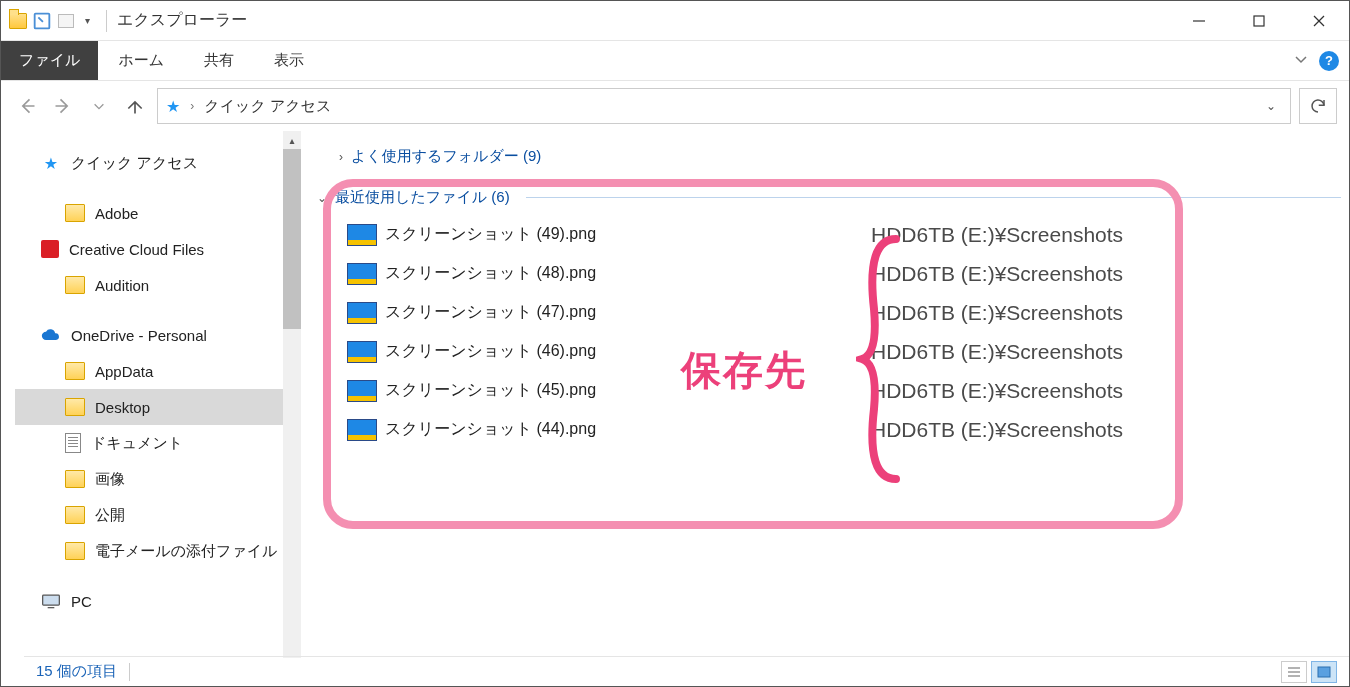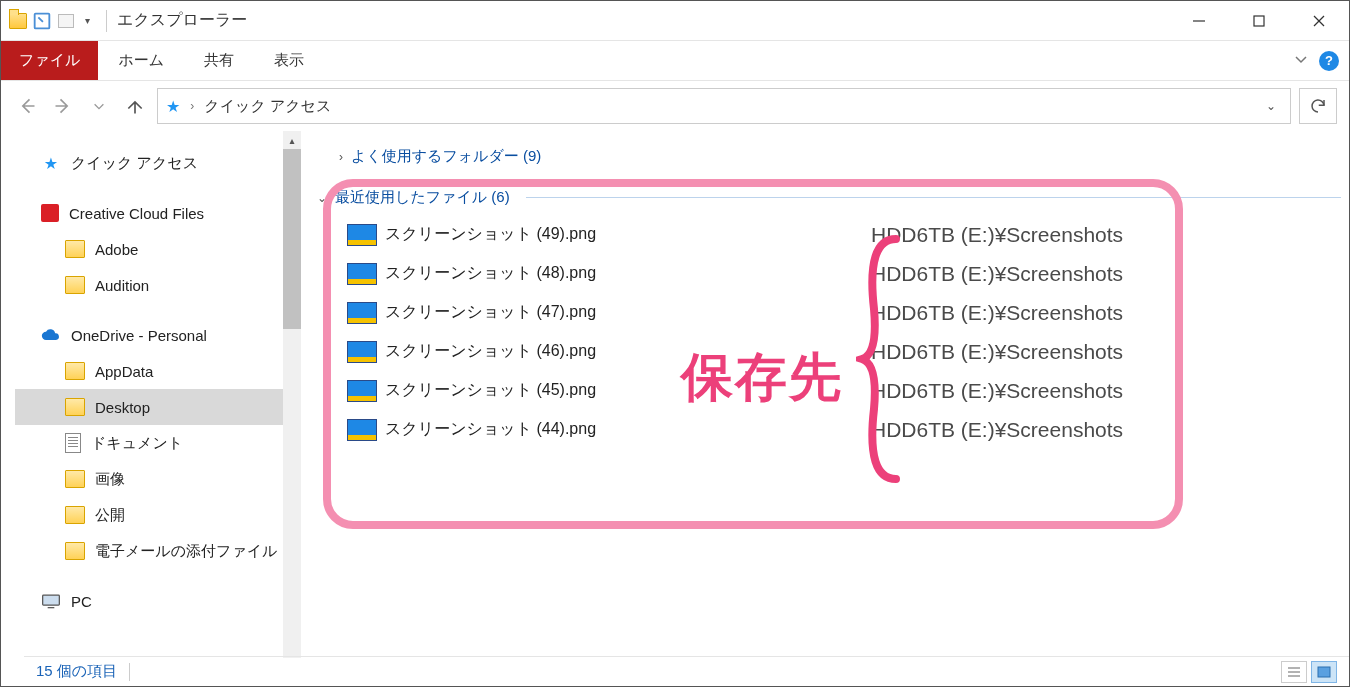--- a/index.html
+++ b/index.html
@@ -12,21 +12,21 @@
 .titlebar .folder-glyph { width: 18px; height: 16px; background: linear-gradient(#ffe08a,#ffc83d); border: 1px solid #d9a400; border-radius: 1px; position: relative; }
 .titlebar .folder-glyph::before { content: ""; position: absolute; left: -1px; top: -5px; width: 8px; height: 5px; background: #ffe08a; border: 1px solid #d9a400; border-bottom: none; }
 .titlebar .caret { font-size: 10px; color: #555; padding: 0 6px; }
 .titlebar .sep { width: 1px; height: 22px; background: #ccc; margin: 0 10px; }
 .titlebar .title { font-size: 16px; color: #333; }
 .titlebar .win-controls { margin-left: auto; display: flex; }
 .titlebar .win-btn { width: 60px; height: 40px; display: flex; align-items: center; justify-content: center; font-size: 14px; color: #333; }
 
 
 .ribbon { height: 40px; display: flex; align-items: stretch; border-bottom: 1px solid #e5e5e5; }
-.ribbon .file-tab { background: #b91c1c; color: #fff; padding: 0 18px; display: flex; align-items: center; font-size: 15px; }
+.ribbon .file-tab { background: #404040; color: #fff; padding: 0 18px; display: flex; align-items: center; font-size: 15px; }
 .ribbon .tab { padding: 0 20px; display: flex; align-items: center; color: #333; font-size: 15px; }
 .ribbon .collapse { margin-left: auto; display: flex; align-items: center; padding-right: 10px; gap: 10px; }
 .ribbon .chevron { color: #777; font-size: 14px; }
 .ribbon .help { width: 20px; height: 20px; border-radius: 50%; background: #1e88e5; color: #fff; font-size: 13px; font-weight: bold; display: flex; align-items: center; justify-content: center; }
 
 
 .navrow { height: 50px; display: flex; align-items: center; padding: 0 12px; gap: 8px; }
 .nav-arrow { width: 28px; height: 28px; color: #9a9a9a; font-size: 20px; display: flex; align-items: center; justify-content: center; }
 .nav-arrow svg { width: 20px; height: 20px; }
 .nav-arrow.small svg { width: 14px; height: 14px; }
@@ -69,21 +69,21 @@
 .group-line { flex: 1; height: 1px; background: #bcd3ec; margin-left: 8px; }
 
 .file-list { padding: 4px 0 4px 30px; }
 .file-row { display: flex; align-items: center; height: 39px; gap: 8px; }
 .file-thumb { width: 30px; height: 22px; background: linear-gradient(#1e88e5 75%, #f5c200 75%); border: 1px solid #2a4a88; }
 .file-name { font-size: 16px; color: #222; width: 420px; }
 .file-path { font-size: 21px; color: #4a4a4a; position: absolute; left: 570px; }
 
 
 .anno-box { position: absolute; border: 8px solid #f48fb1; border-radius: 30px; top: 178px; left: 322px; width: 860px; height: 350px; pointer-events: none; }
-.anno-label { position: absolute; top: 342px; left: 680px; font-size: 52px; font-weight: 700; color: #ec407a; letter-spacing: 2px; pointer-events: none; }
+.anno-label { position: absolute; top: 342px; left: 680px; font-size: 40px; font-weight: 700; color: #ec407a; letter-spacing: 2px; pointer-events: none; }
 .anno-brace { position: absolute; top: 228px; left: 855px; pointer-events: none; }
 .anno-brace svg { width: 50px; height: 260px; }
 
 
 .statusbar { position: absolute; bottom: 0; left: 0; right: 0; height: 30px; border-top: 1px solid #e5e5e5; display: flex; align-items: center; padding: 0 12px; font-size: 15px; color: #1a63b7; margin-left: 23px; }
 .statusbar .view-icons { margin-left: auto; display: flex; gap: 4px; }
 .statusbar .vbtn { width: 26px; height: 22px; border: 1px solid #ccc; display: flex; align-items: center; justify-content: center; font-size: 11px; color: #666; }
 .statusbar .vbtn.active { background: #cce4f7; border-color: #7fb5e6; }
 </style>
 </head>
@@ -179,27 +179,27 @@
 
 <div class="body">
 
   <div class="sidebar">
     <div class="tree">
       <div class="tree-item root">
         <span class="ico star">★</span>
         <span>クイック アクセス</span>
       </div>
       <div class="tree-gap"></div>
+      <div class="tree-item child">
+        <span class="ico folder"></span>
+        <span>Adobe</span>
+      </div>
       <div class="tree-item root">
         <span class="ico cc"></span>
         <span>Creative Cloud Files</span>
-      </div>
-      <div class="tree-item child">
-        <span class="ico folder"></span>
-        <span>Adobe</span>
       </div>
       <div class="tree-item child">
         <span class="ico folder"></span>
         <span>Audition</span>
       </div>
       <div class="tree-gap"></div>
       <div class="tree-item root">
         <span class="ico cloud">
           <svg width="20" height="14" viewBox="0 0 24 16" fill="#1976d2">
               <path d="M6 14a5 5 0 0 1 0-10 6 6 0 0 1 11 2 4 4 0 0 1 1 8H6z"></path>

